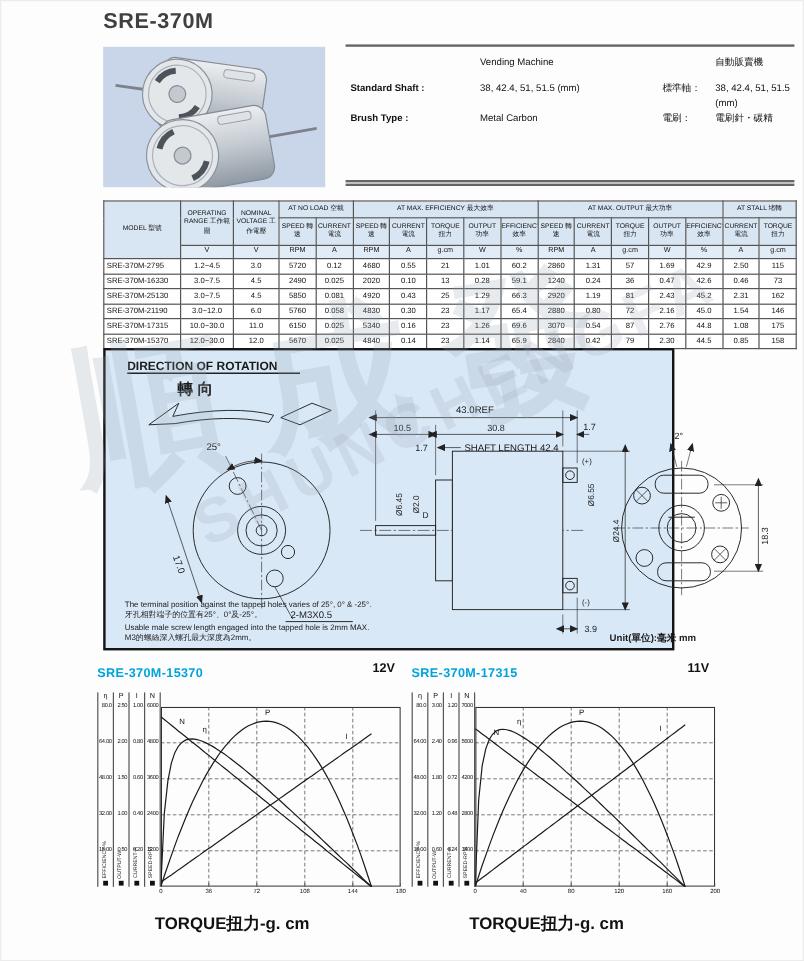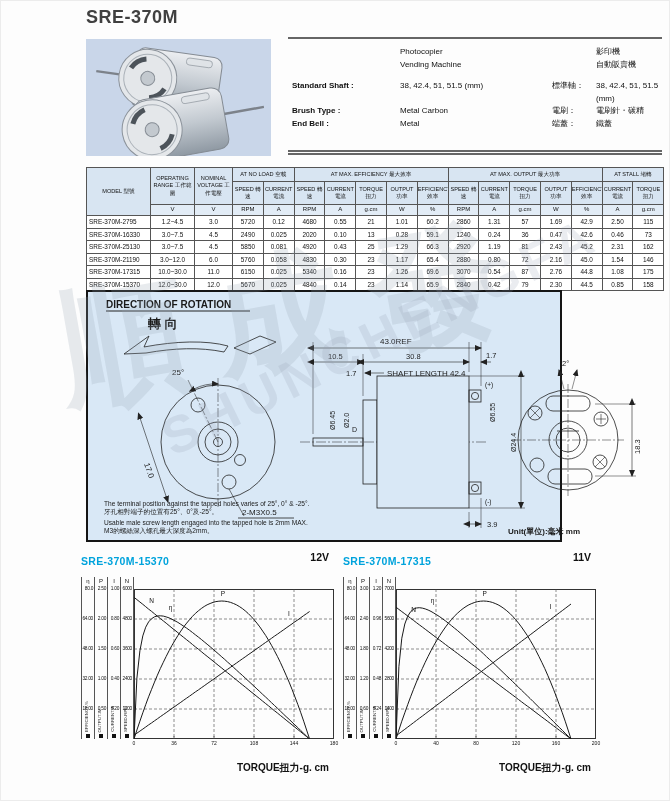--- a/index.html
+++ b/index.html
@@ -40,21 +40,21 @@
   .ycol{position:relative;width:12px;height:162px;border-right:1px solid #555;font-size:5px;}
   .ycol:first-child{border-left:1px solid #555;}
   .ysym{position:absolute;top:1px;left:0;width:100%;text-align:center;font-size:6px;}
   .ytick{position:absolute;left:0;width:11px;text-align:right;font-size:4.8px;letter-spacing:-.3px;white-space:nowrap;}
   .yname{position:absolute;bottom:7px;left:2px;writing-mode:vertical-rl;transform:rotate(180deg);font-size:4.4px;color:#222;white-space:nowrap;}
   .ysq{position:absolute;bottom:1px;left:4px;width:4px;height:4px;background:#111;}
   .plot{position:relative;margin-top:12px;width:200px;height:150px;}
   .plot svg{position:absolute;left:0;top:0;}
   .xticks{position:absolute;left:0;top:151px;width:200px;height:8px;}
   .xticks span{position:absolute;transform:translateX(-50%);font-size:5px;}
-  .x-axis-title{margin-top:12px;margin-left:48px;width:200px;text-align:right;font-size:10px;font-weight:bold;}
+  .x-axis-title{margin-top:12px;margin-left:48px;width:200px;text-align:left;font-size:14px;font-weight:bold;}
 
   
   .wm{position:absolute;pointer-events:none;font-weight:bold;white-space:nowrap;z-index:6;}
   .wm-cn{left:55px;top:225px;font-size:130px;color:rgba(150,162,178,.22);transform:rotate(-10deg);letter-spacing:28px;}
   .wm-en{left:140px;top:305px;font-size:52px;color:rgba(150,162,178,.20);transform:rotate(-26deg);letter-spacing:7px;}
 </style>
 </head>
 <body>
 
 <div id="page">
@@ -94,47 +94,35 @@
         <path d="M85,91 A21,21 0 0 1 71,103" stroke="#4c535a" stroke-width="5" fill="none"></path>
         <circle cx="66" cy="83" r="7" fill="#c3c9cf" stroke="#868d95"></circle>
         <rect x="100" y="56" width="28" height="7" rx="3" fill="#dfe3e7" stroke="#9aa1a8" stroke-width="0.8"></rect>
       </g>
     </svg>
   </div>
 
   <div class="info-panel">
     <div class="info-row">
       <span class="lbl"></span>
-      <span>Photocopier</span>
-      <span class="cnl"></span>
-      <span>影印機</span>
-    </div>
-    <div class="info-row">
-      <span class="lbl"></span>
       <span>Vending Machine</span>
       <span class="cnl"></span>
       <span>自動販賣機</span>
     </div>
     <div class="info-row spec-gap">
       <span class="lbl">Standard Shaft :</span>
       <span>38, 42.4, 51, 51.5 (mm)</span>
       <span class="cnl">標準軸：</span>
       <span>38, 42.4, 51, 51.5 (mm)</span>
     </div>
     <div class="info-row">
       <span class="lbl">Brush Type :</span>
       <span>Metal Carbon</span>
       <span class="cnl">電刷：</span>
       <span>電刷針・碳精</span>
-    </div>
-    <div class="info-row">
-      <span class="lbl">End Bell :</span>
-      <span>Metal</span>
-      <span class="cnl">端蓋：</span>
-      <span>鐵蓋</span>
     </div>
   </div>
 
   <div class="spec-wrap">
     <table class="spec">
       <colgroup>
         <col style="width:64px">
           <col style="width:44px">
           <col style="width:38px">
         <col span="14" style="width:30.8px">

